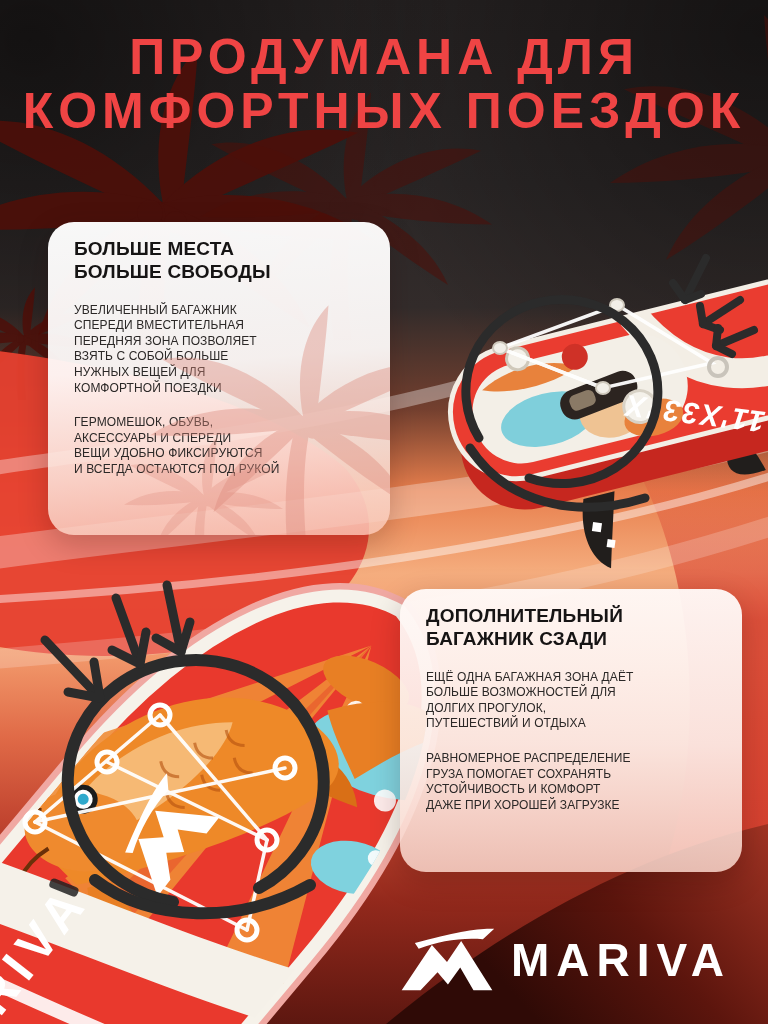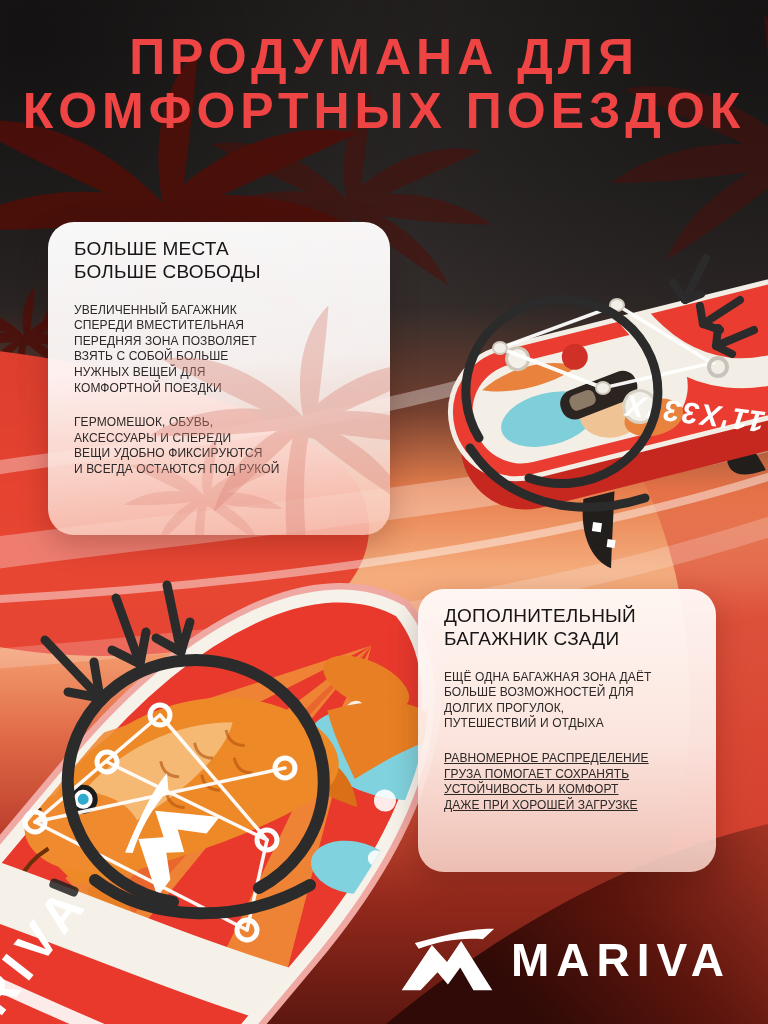--- a/index.html
+++ b/index.html
@@ -7,28 +7,28 @@
          font-family:"Liberation Sans",sans-serif;background:#2a2626;}
   .scene svg{display:block;}
   #bg{position:absolute;left:0;top:0;z-index:1;}
   .title{position:absolute;top:30px;left:0;width:768px;margin:0;z-index:5;
          text-align:center;color:#ef4444;font-weight:bold;font-size:50px;
          line-height:1.08;letter-spacing:5px;white-space:pre-line;}
   .card{position:absolute;z-index:6;border-radius:26px;box-sizing:border-box;
         padding:16px 22px 12px 26px;color:#2b2827;overflow:hidden;
         box-shadow:0 10px 30px rgba(40,8,4,.22);}
   .card h2{margin:0 0 19px 0;font-size:19px;line-height:1.2;color:#161414;
-           letter-spacing:.2px;white-space:pre-line;font-weight:normal;}
+           letter-spacing:.2px;white-space:pre-line;font-weight:bold;}
   .card p{margin:0 0 19px 0;font-size:12px;line-height:1.3;letter-spacing:.1px;
           white-space:pre-line;}
-  .card p:last-child{margin-bottom:0;text-decoration:underline;}
+  .card p:last-child{margin-bottom:0;}
   .card-front{left:48px;top:222px;width:342px;height:313px;
       background:linear-gradient(175deg,rgba(255,255,255,.97) 0%,
         rgba(255,251,250,.94) 45%,rgba(252,228,219,.88) 75%,rgba(248,199,183,.8) 100%);}
-  .card-rear{left:418px;top:589px;width:298px;height:283px;
+  .card-rear{left:400px;top:589px;width:342px;height:283px;
       background:linear-gradient(180deg,rgba(255,249,247,.96) 0%,
         rgba(253,238,233,.92) 55%,rgba(248,213,202,.86) 100%);}
   .card-watermark{position:absolute;right:-34px;top:52px;pointer-events:none;}
   .brand{position:absolute;left:399px;top:926px;z-index:5;display:flex;
          align-items:center;gap:16px;color:#fff;}
   .brand .word{font-size:46px;font-weight:bold;letter-spacing:7px;line-height:1;}
 </style>
 </head>
 <body>
 

